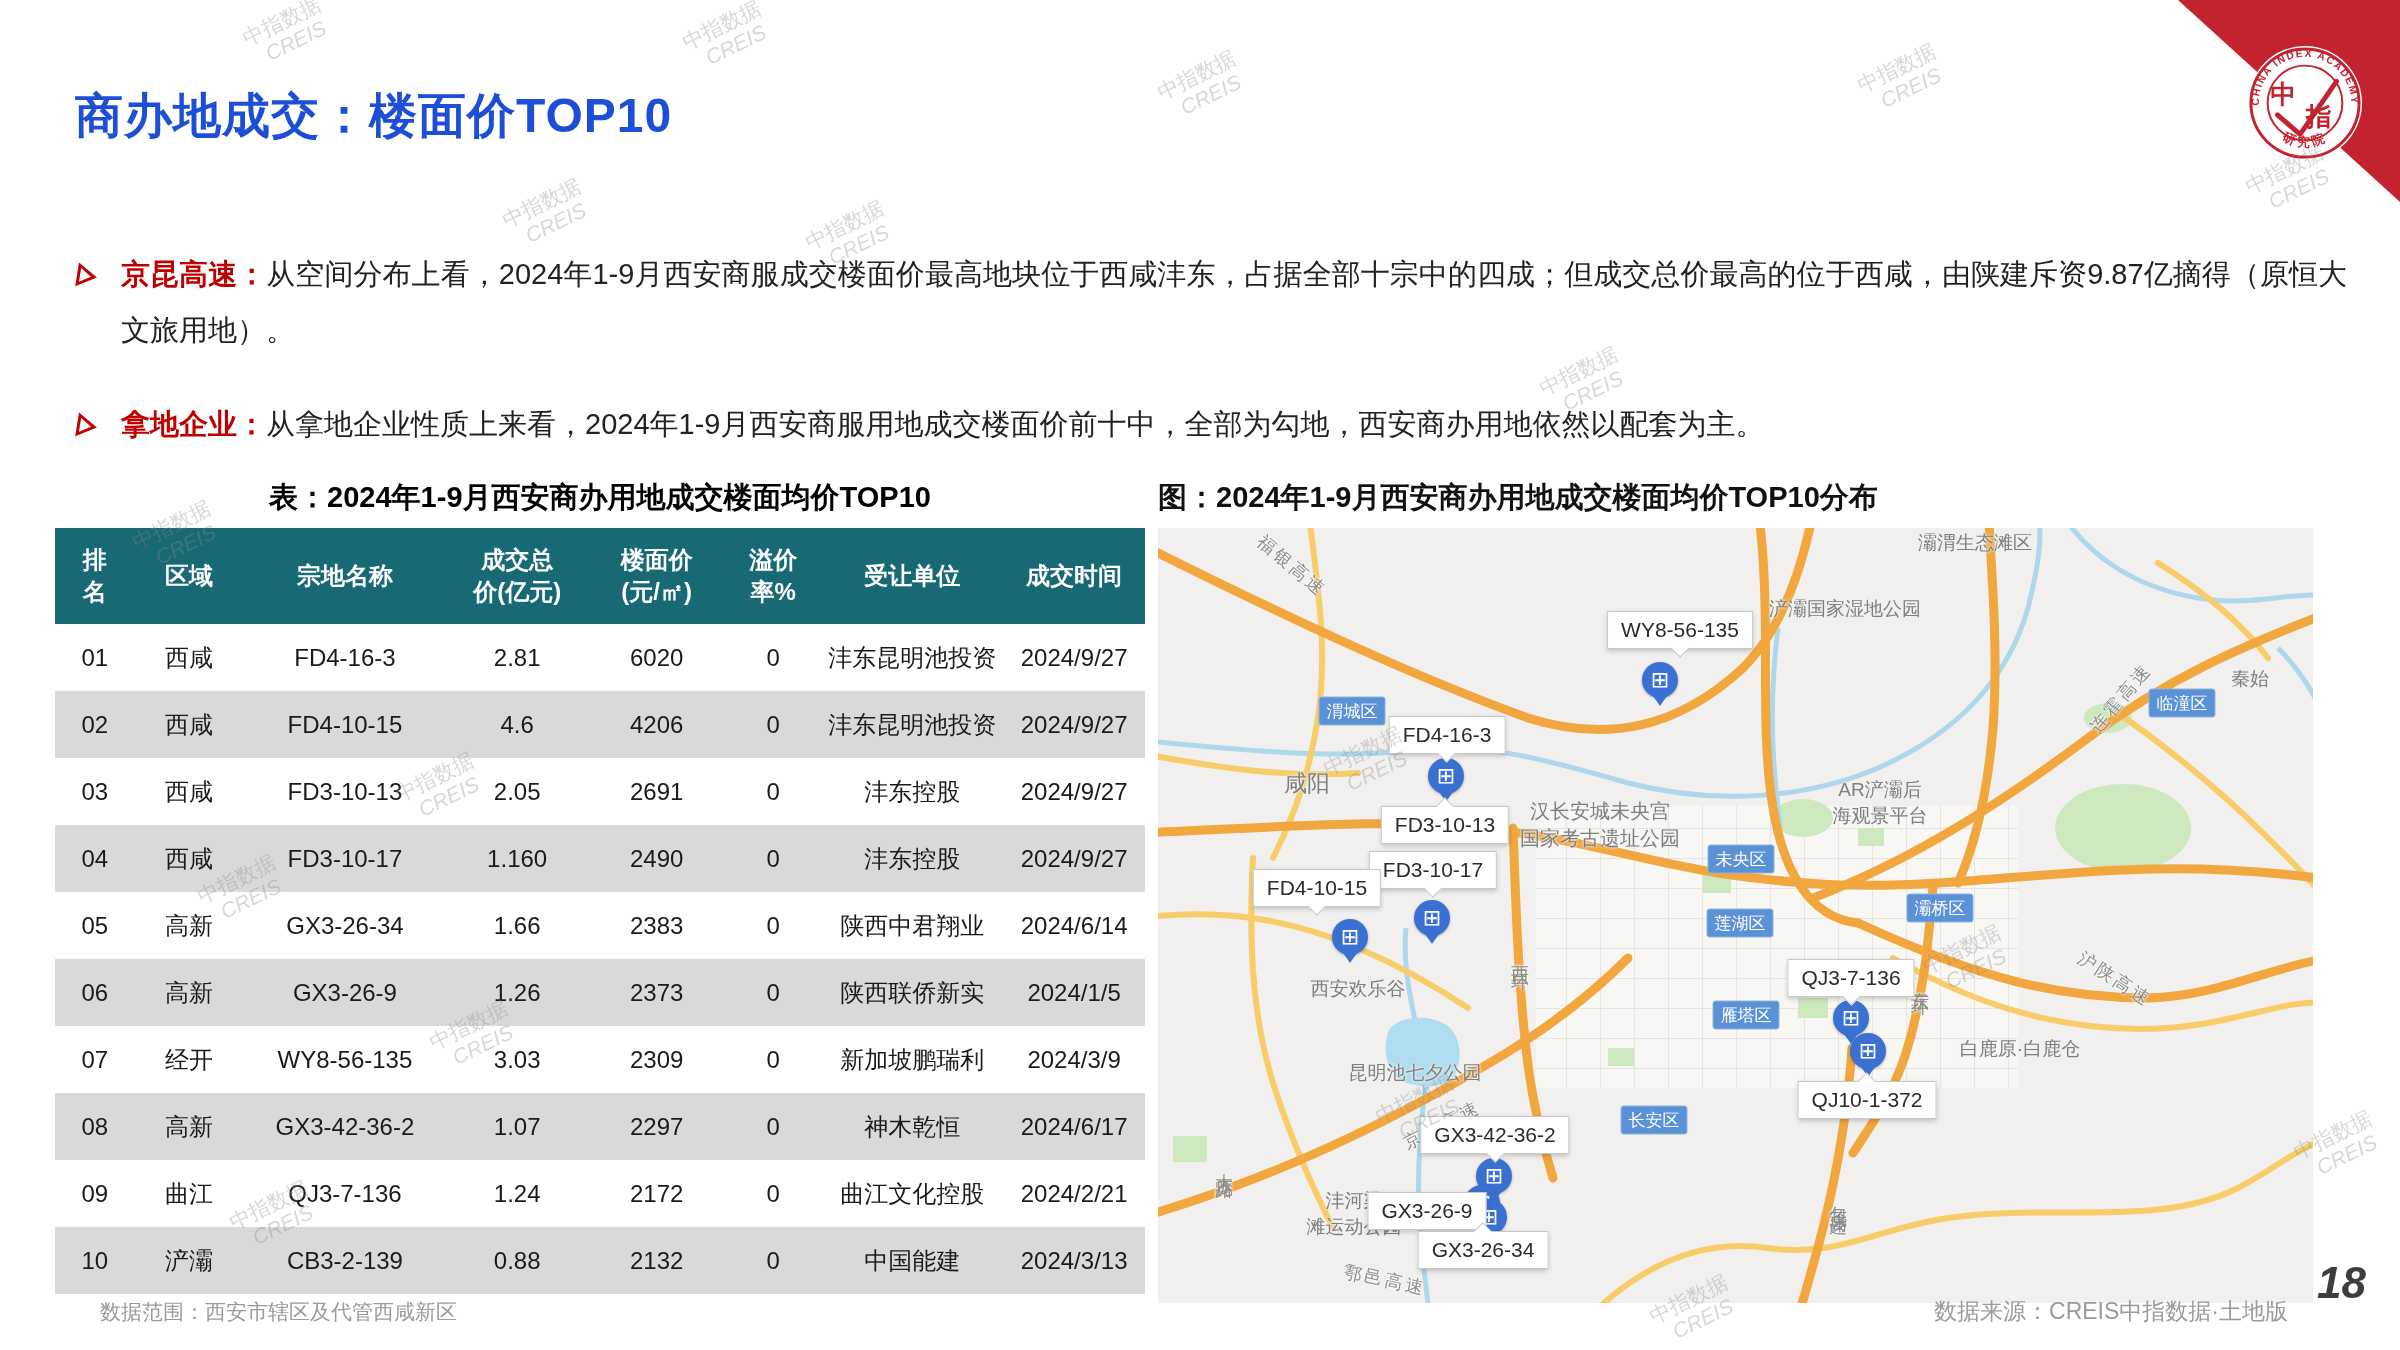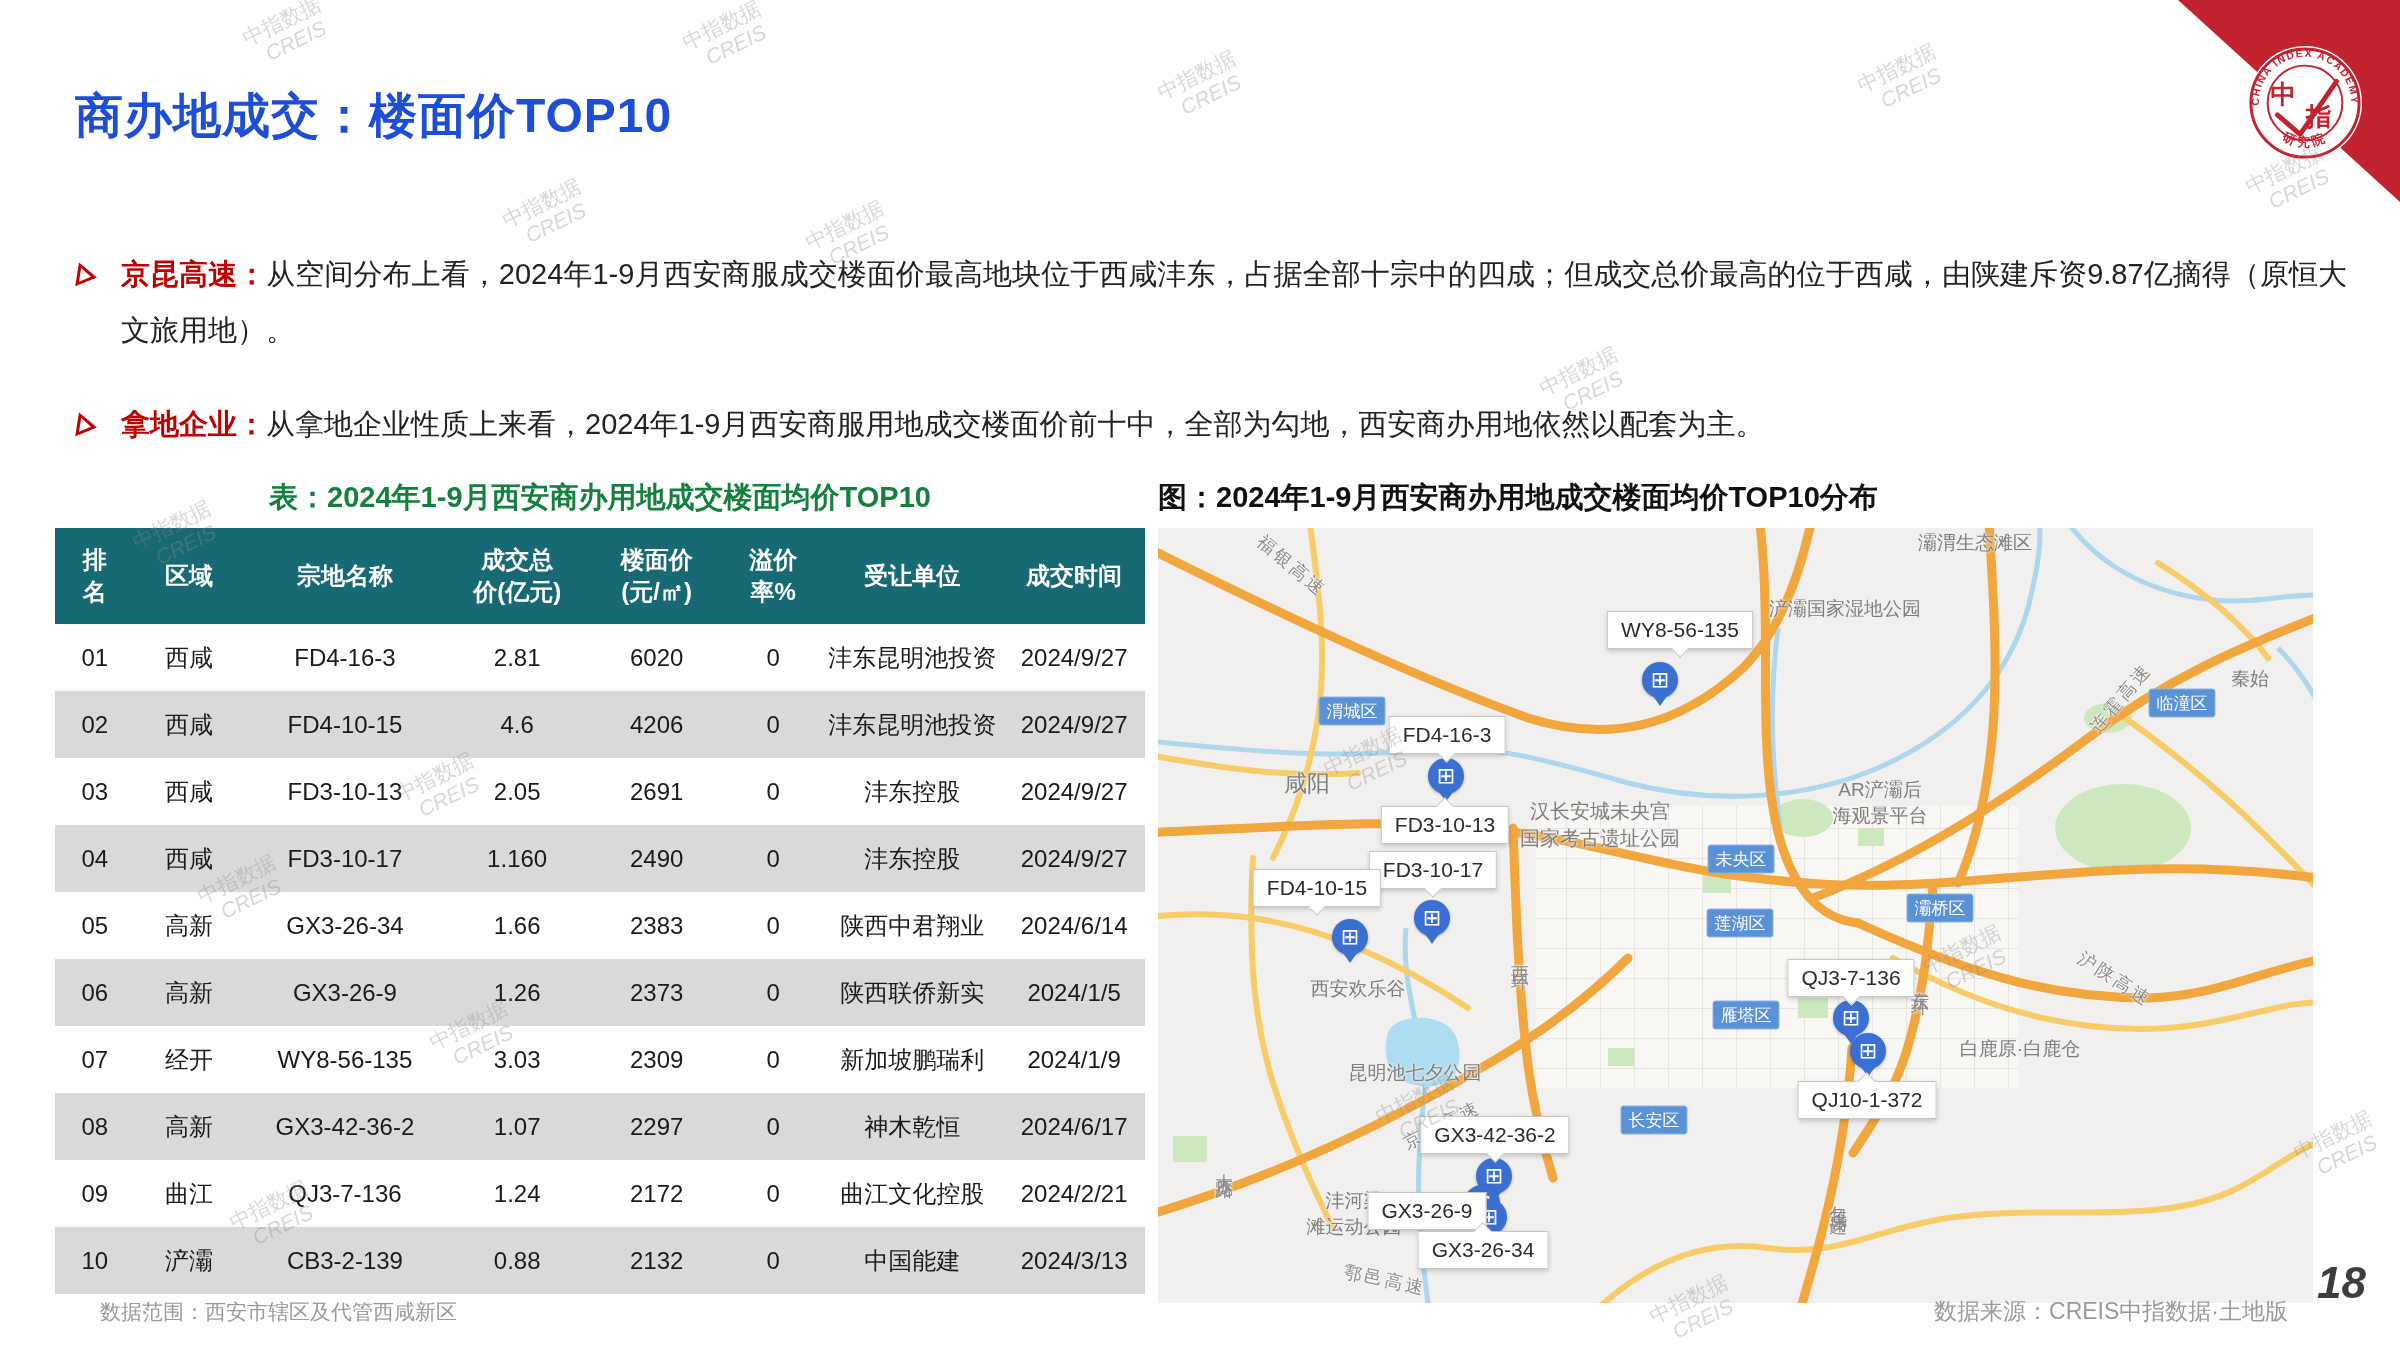--- a/index.html
+++ b/index.html
@@ -21,21 +21,21 @@
           margin-bottom:38px;text-align:justify;}
   .arrow{position:absolute;left:2px;top:18px;width:0;height:0;
          border-left:20px solid #C00000;border-top:12px solid transparent;
          border-bottom:12px solid transparent;transform:rotate(9deg);}
   .arrow::after{content:'';position:absolute;left:-17px;top:-7px;width:0;height:0;
          border-left:11px solid #fff;border-top:7px solid transparent;border-bottom:7px solid transparent;}
   .blabel{color:#C00000;font-weight:bold;}
 
   
   .table-panel{position:absolute;left:55px;top:478px;width:1090px;}
-  .tbl-title{text-align:center;font-size:29px;font-weight:bold;color:#15803d;margin:0 0 10px 0;}
+  .tbl-title{text-align:center;font-size:29px;font-weight:bold;color:#000000;margin:0 0 10px 0;}
   table.top10{width:100%;border-collapse:collapse;table-layout:fixed;text-align:center;}
   table.top10 th{background:#176974;color:#fff;font-size:24px;font-weight:bold;height:96px;
                  padding:0 2px;line-height:1.35;white-space:pre-line;vertical-align:middle;}
   table.top10 td{height:67px;font-size:24px;color:#1a1a1a;vertical-align:middle;padding:0 2px;
                  white-space:nowrap;overflow:hidden;}
   table.top10 tr.alt{background:#D9D9D9;}
 
   
   .map-panel{position:absolute;left:1158px;top:478px;width:1155px;}
   .map-title{text-align:left;font-size:29px;font-weight:bold;color:#111;margin:0 0 10px 0;}
@@ -207,21 +207,21 @@
             <td>2024/1/5</td>
           </tr>
           <tr>
             <td>07</td>
             <td>经开</td>
             <td>WY8-56-135</td>
             <td>3.03</td>
             <td>2309</td>
             <td>0</td>
             <td>新加坡鹏瑞利</td>
-            <td>2024/1/9</td>
+            <td>2024/3/9</td>
           </tr>
           <tr class="alt">
             <td>08</td>
             <td>高新</td>
             <td>GX3-42-36-2</td>
             <td>1.07</td>
             <td>2297</td>
             <td>0</td>
             <td>神木乾恒</td>
             <td>2024/6/17</td>

